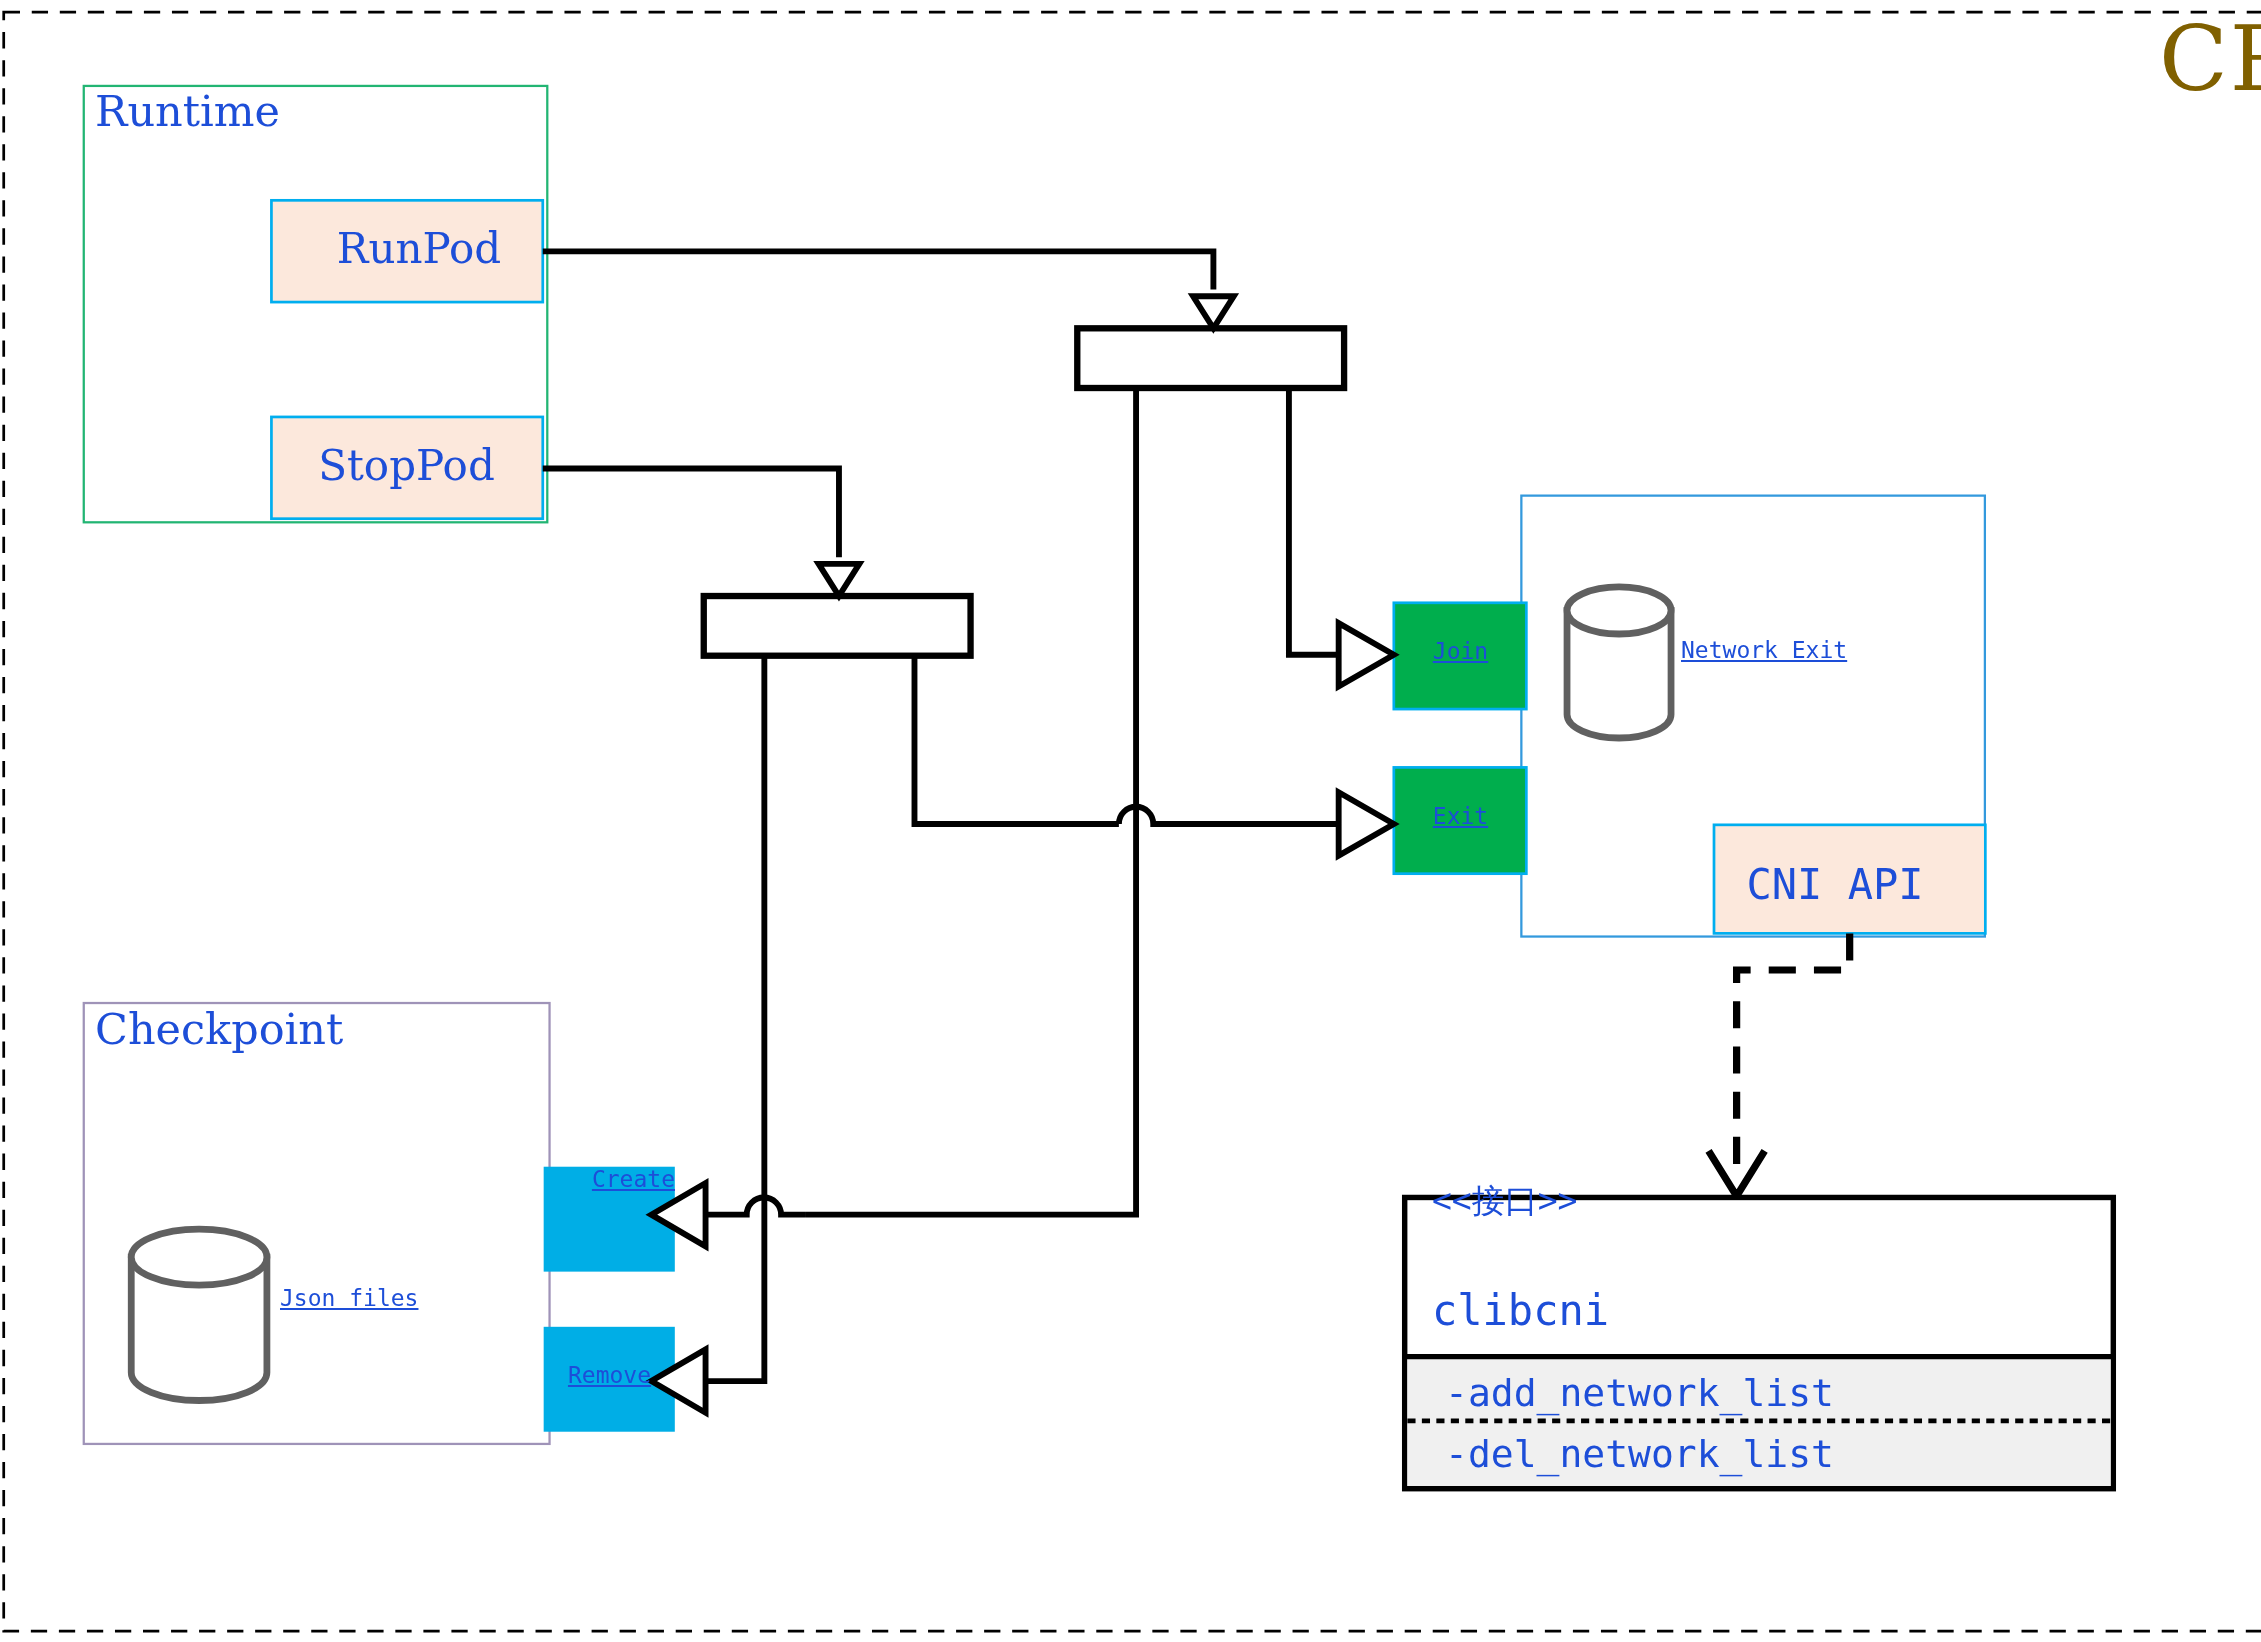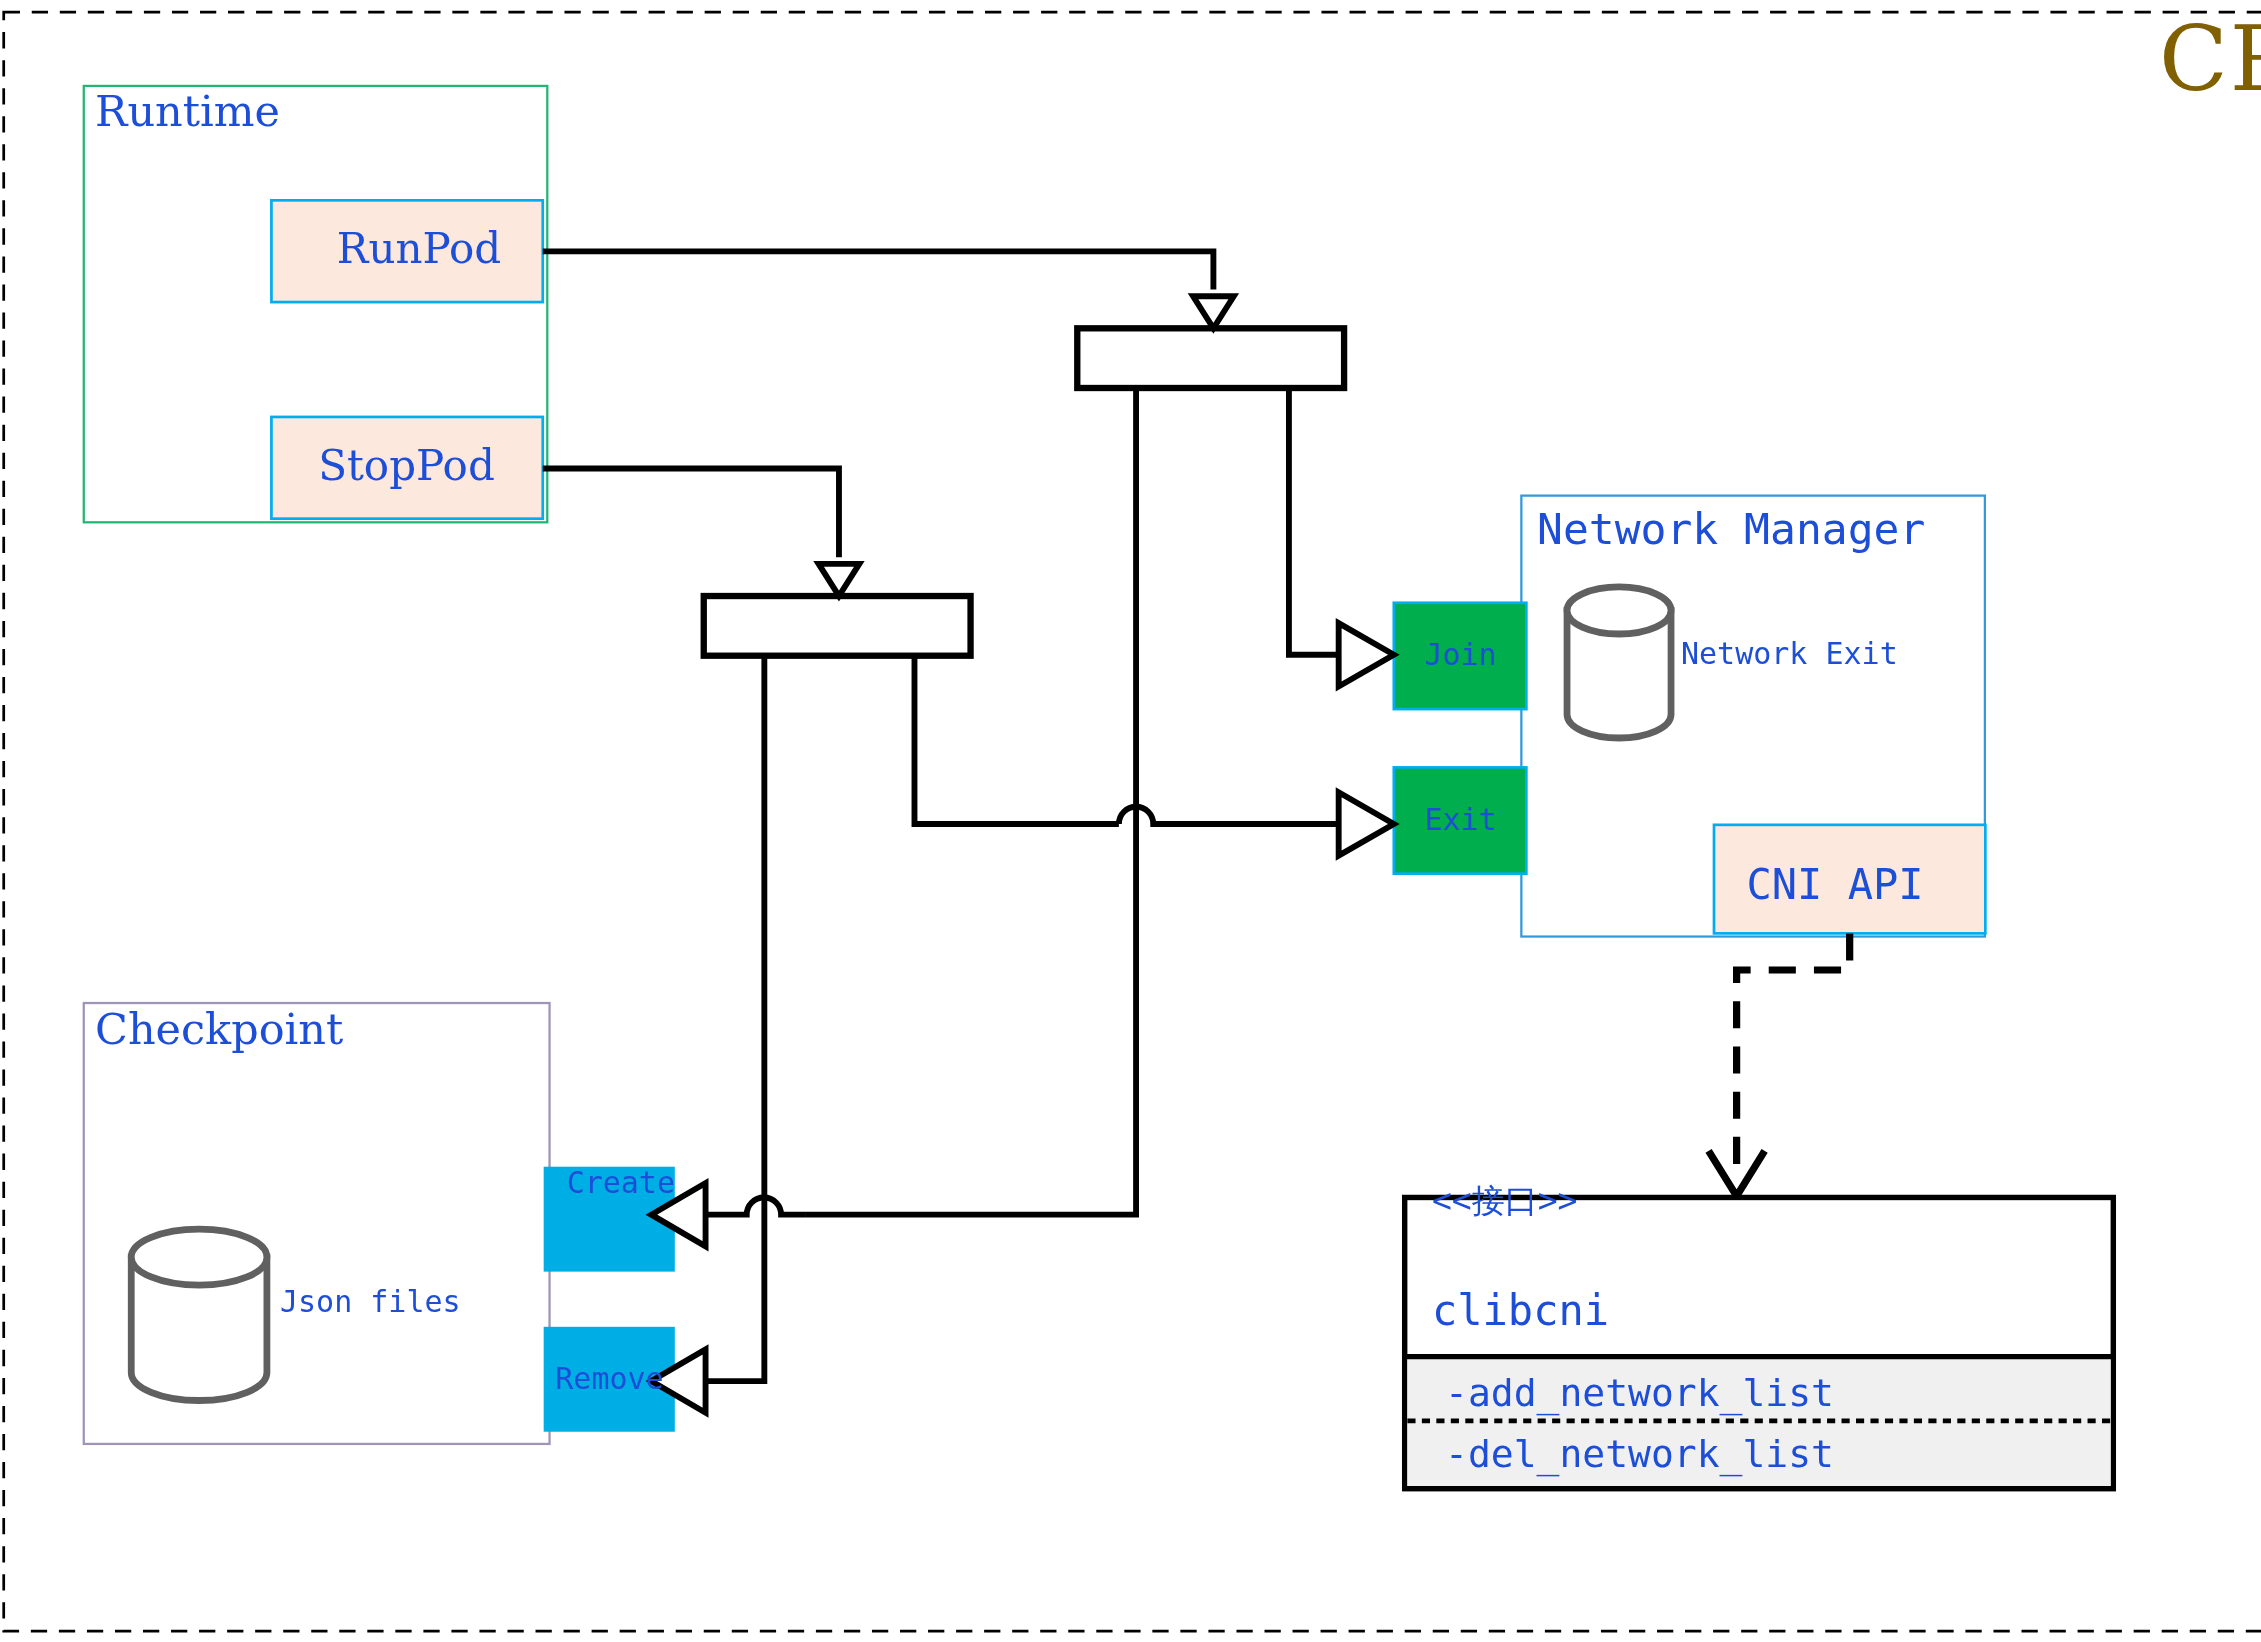--- a/index.html
+++ b/index.html
@@ -27,21 +27,21 @@
     color: #1d4ed8;
     white-space: pre;
     line-height: 1;
   }
   .mono {
     font-family: "DejaVu Sans Mono", monospace;
   }
   .t-title     { font-size: 90px; color: #806000; font-family: "DejaVu Serif", serif; letter-spacing: 1.8px; }
   .t-group     { font-size: 43px; }
   .t-box       { font-size: 42px; }
-  .t-small     { font-size: 30px; }
+  .t-small     { font-size: 23px; text-decoration: underline; }
   .t-iface-st  { font-size: 33px; }
   .t-iface-nm  { font-size: 42px; }
   .t-iface-m   { font-size: 38px; }
 </style>
 </head>
 <body>
 
 <div id="stage">
 
   <svg class="layer" viewBox="0 0 5163 3631">
@@ -124,21 +124,20 @@
 
   <div class="lbl t-group" style="left:95px; top:90px;">Runtime</div>
   <div class="lbl t-box" style="left:271px; top:228px; width:296px; text-align:center;">RunPod</div>
   <div class="lbl t-box" style="left:271px; top:445px; width:271px; text-align:center;">StopPod</div>
 
   <div class="lbl t-group" style="left:95px; top:1008px;">Checkpoint</div>
   <div class="lbl t-small mono" style="left:280px; top:1287px;">Json files</div>
   <div class="lbl t-small mono" style="left:544px; top:1168px; width:131px; text-align:right;">Create</div>
   <div class="lbl t-small mono" style="left:544px; top:1364px; width:131px; text-align:center;">Remove</div>
 
-  <div class="lbl t-group mono" style="left:1537px; top:508px;">Network Manager</div>
   <div class="lbl t-small mono" style="left:1681px; top:639px;">Network Exit</div>
   <div class="lbl t-small mono" style="left:1394px; top:640px; width:133px; text-align:center;">Join</div>
   <div class="lbl t-small mono" style="left:1394px; top:805px; width:133px; text-align:center;">Exit</div>
   <div class="lbl t-box mono" style="left:1714px; top:864px; width:242px; text-align:center;">CNI API</div>
 
   <div class="lbl t-iface-st mono" style="left:1432px; top:1184px;">&lt;&lt;接口&gt;&gt;</div>
   <div class="lbl t-iface-nm mono" style="left:1432px; top:1290px;">clibcni</div>
   <div class="lbl t-iface-m mono" style="left:1445px; top:1374px;">-add_network_list</div>
   <div class="lbl t-iface-m mono" style="left:1445px; top:1435px;">-del_network_list</div>
 

